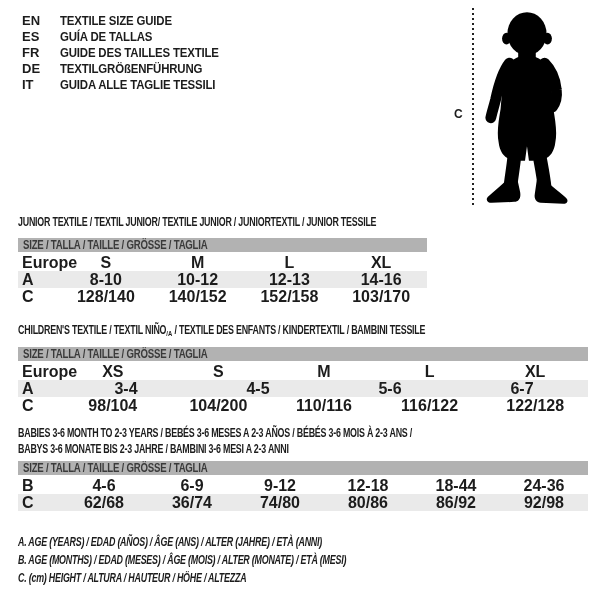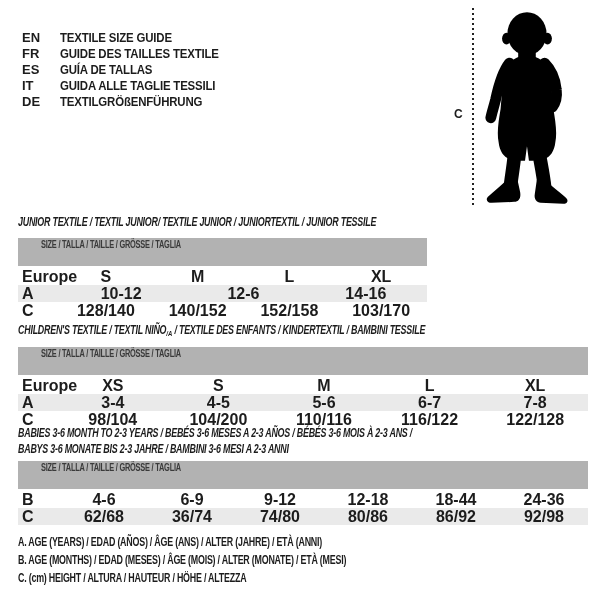--- a/index.html
+++ b/index.html
@@ -6,68 +6,68 @@
   .canvas{
     position:relative;width:600px;height:600px;background:#ffffff;overflow:hidden;
     font-family:"Liberation Sans","DejaVu Sans",sans-serif;
     font-weight:700;color:var(--text,#1c1c1c);
   }
   .cond{display:inline-block;transform:scaleX(0.74);transform-origin:0 50%;
         letter-spacing:-0.3px;white-space:nowrap;}
   .cond-mild{display:inline-block;transform:scaleX(0.88);transform-origin:0 50%;
         letter-spacing:-0.2px;white-space:nowrap;}
   
-  .lang-list{position:absolute;left:22px;top:13px;margin-top:17px;}
+  .lang-list{position:absolute;left:22px;top:13px;}
   .lang-row{display:flex;height:16px;line-height:16px;font-size:13px;}
   .lang-code{width:38px;}
   
   .height-line{position:absolute;left:472px;top:8px;width:2px;height:197px;
     background:repeating-linear-gradient(to bottom,#222 0px,#222 2px,transparent 2px,transparent 5px);}
   .height-label{position:absolute;left:454px;top:107px;font-size:12px;}
   .baby{position:absolute;left:482px;top:10px;width:88px;height:196px;color:var(--silhouette,#000);}
   
-  .heading{position:absolute;left:18px;font-size:12px;line-height:16px;font-style:italic;}
+  .heading{position:absolute;left:18px;font-size:12px;line-height:16px;}
   .sub{font-size:8px;vertical-align:-2px;letter-spacing:0;}
   
   .table{position:absolute;left:18px;}
-  .sizebar{height:28px;line-height:14px;background:var(--bar,#b2b2b2);
-    color:#3a3a3a;font-size:10px;padding-left:23px;margin-bottom:2px;}
+  .sizebar{height:14px;line-height:14px;background:var(--bar,#b2b2b2);
+    color:#3a3a3a;font-size:13px;padding-left:5px;margin-bottom:2px;}
   .row{display:flex;height:17px;line-height:17px;font-size:16px;}
   .rows .row:nth-child(even){background:var(--rowAlt,#eaeaea);}
   .rlabel{width:42px;padding-left:4px;box-sizing:border-box;}
   .cell{flex:1;text-align:center;}
   
-  .legend{position:absolute;left:18px;top:533px;}
+  .legend{position:absolute;left:18px;top:533px;font-style:italic;}
   .legend-line{height:18px;line-height:18px;font-size:12px;}
 </style>
 </head>
 <body>
 
 <div class="canvas">
 
   <div class="lang-list">
     <div class="lang-row">
       <span class="lang-code">EN</span>
       <span class="cond-mild lang-title">TEXTILE SIZE GUIDE</span>
     </div>
     <div class="lang-row">
+      <span class="lang-code">ES</span>
+      <span class="cond-mild lang-title">GUÍA DE TALLAS</span>
+    </div>
+    <div class="lang-row">
       <span class="lang-code">FR</span>
       <span class="cond-mild lang-title">GUIDE DES TAILLES TEXTILE</span>
     </div>
     <div class="lang-row">
-      <span class="lang-code">ES</span>
-      <span class="cond-mild lang-title">GUÍA DE TALLAS</span>
+      <span class="lang-code">DE</span>
+      <span class="cond-mild lang-title">TEXTILGRÖßENFÜHRUNG</span>
     </div>
     <div class="lang-row">
       <span class="lang-code">IT</span>
       <span class="cond-mild lang-title">GUIDA ALLE TAGLIE TESSILI</span>
-    </div>
-    <div class="lang-row">
-      <span class="lang-code">DE</span>
-      <span class="cond-mild lang-title">TEXTILGRÖßENFÜHRUNG</span>
     </div>
   </div>
 
   <div class="height-line"></div>
   <div class="height-label">C</div>
   <svg class="baby" viewBox="0 0 90 200" xmlns="http://www.w3.org/2000/svg">
     <g fill="currentColor" stroke="none">
       <ellipse cx="46" cy="24" rx="20" ry="22"></ellipse>
       <ellipse cx="25" cy="29" rx="4.5" ry="6"></ellipse>
       <ellipse cx="67" cy="29" rx="4.5" ry="6"></ellipse>
@@ -92,22 +92,23 @@
     <div class="rows">
       <div class="row">
         <span class="rlabel">Europe</span>
         <span class="cell">S</span>
         <span class="cell">M</span>
         <span class="cell">L</span>
         <span class="cell">XL</span>
       </div>
       <div class="row">
         <span class="rlabel">A</span>
+        <span class="cell">8-10</span>
         <span class="cell">10-12</span>
-        <span class="cell">12-6</span>
+        <span class="cell">12-13</span>
         <span class="cell">14-16</span>
       </div>
       <div class="row">
         <span class="rlabel">C</span>
         <span class="cell">128/140</span>
         <span class="cell">140/152</span>
         <span class="cell">152/158</span>
         <span class="cell">103/170</span>
       </div>
     </div>
@@ -128,21 +129,20 @@
         <span class="cell">M</span>
         <span class="cell">L</span>
         <span class="cell">XL</span>
       </div>
       <div class="row">
         <span class="rlabel">A</span>
         <span class="cell">3-4</span>
         <span class="cell">4-5</span>
         <span class="cell">5-6</span>
         <span class="cell">6-7</span>
-        <span class="cell">7-8</span>
       </div>
       <div class="row">
         <span class="rlabel">C</span>
         <span class="cell">98/104</span>
         <span class="cell">104/200</span>
         <span class="cell">110/116</span>
         <span class="cell">116/122</span>
         <span class="cell">122/128</span>
       </div>
     </div>

